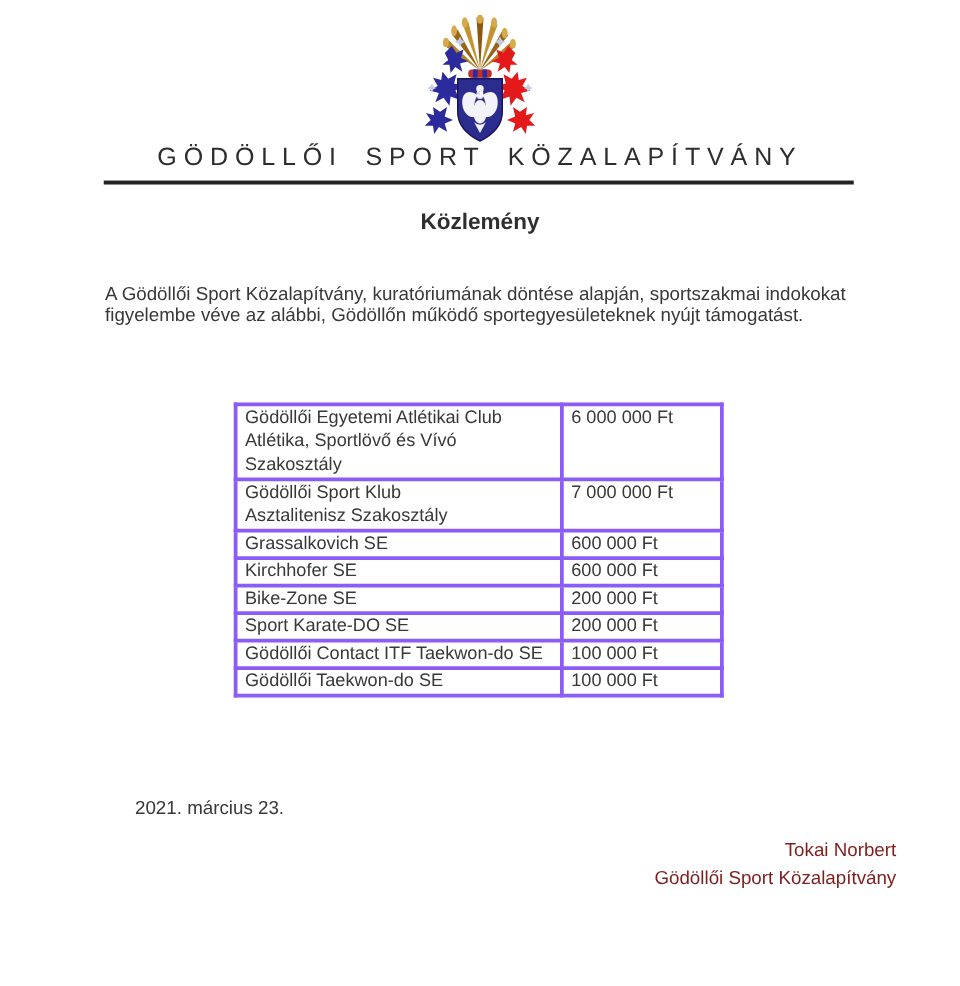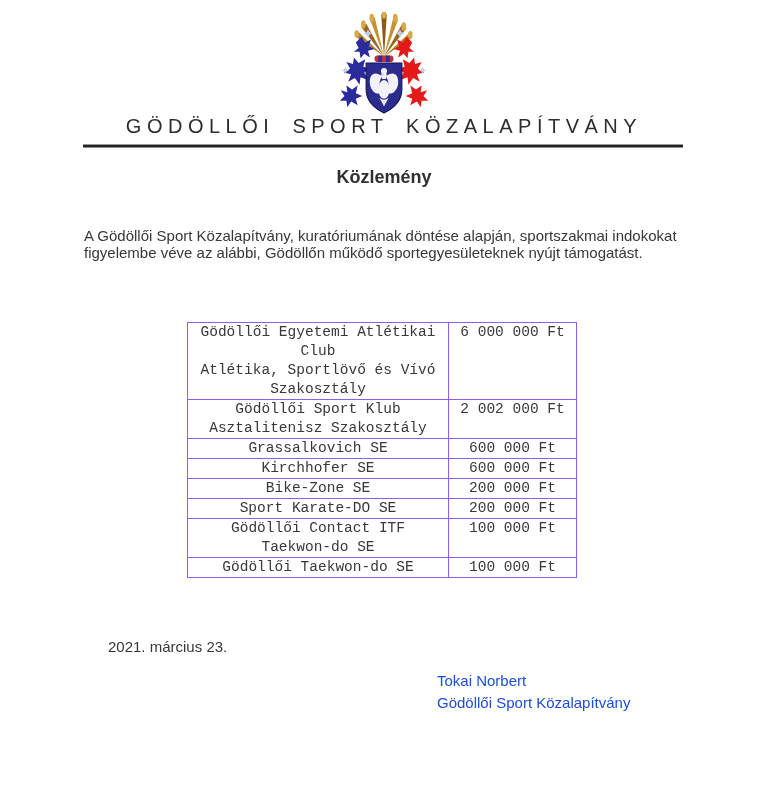--- a/index.html
+++ b/index.html
@@ -64,47 +64,45 @@
     color: #383838;
   }
   .grants {
     position: absolute;
     top: 322px;
     left: 187px;
     border-collapse: collapse;
     color: #383838;
   }
   .grants td {
-    border: 1px solid #8b5cf6;
-    text-align: center;
+    border: 3px solid #8b5cf6;
     vertical-align: top;
     font-size: 14.5px;
     line-height: 19px;
     padding: 0 6px;
-    font-family: Liberation Mono, monospace;
   }
   .grants td.club-cell  { width: 261px; }
   .grants td.amount-cell { width: 128px; }
   .doc-date {
     position: absolute;
     top: 638px;
     left: 84px;
     font-size: 15px;
     color: #383838;
     margin-left: 24px;
   }
   .signature {
     position: absolute;
     top: 670px;
     left: 437px;
     width: 280px;
-    text-align: left;
+    text-align: right;
     font-size: 15px;
     line-height: 22px;
-    color: #1d4ed8;
+    color: #7f1d1d;
   }
 </style>
 </head>
 <body>
 
 <div class="page">
 
   <div class="crest">
     <svg viewBox="0 0 100 110" xmlns="http://www.w3.org/2000/svg">
 
@@ -173,21 +171,21 @@
   <p class="intro">A Gödöllői Sport Közalapítvány, kuratóriumának döntése alapján, sportszakmai indokokat figyelembe véve az alábbi, Gödöllőn működő sportegyesületeknek nyújt támogatást.</p>
 
   <table class="grants">
     <tbody id="grants-body">
         <tr>
           <td class="club-cell">Gödöllői Egyetemi Atlétikai Club<br>Atlétika, Sportlövő és Vívó Szakosztály</td>
           <td class="amount-cell">6 000 000 Ft</td>
         </tr>
         <tr>
           <td class="club-cell">Gödöllői Sport Klub<br>Asztalitenisz Szakosztály</td>
-          <td class="amount-cell">2 002 000 Ft</td>
+          <td class="amount-cell">7 000 000 Ft</td>
         </tr>
         <tr>
           <td class="club-cell">Grassalkovich SE</td>
           <td class="amount-cell">600 000 Ft</td>
         </tr>
         <tr>
           <td class="club-cell">Kirchhofer SE</td>
           <td class="amount-cell">600 000 Ft</td>
         </tr>
         <tr>

